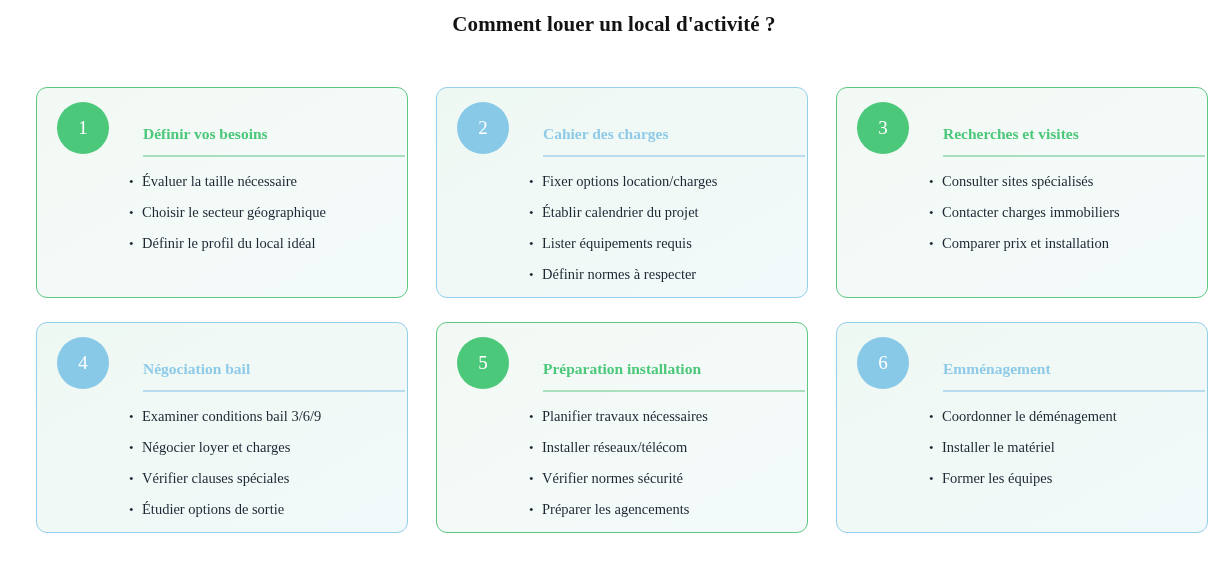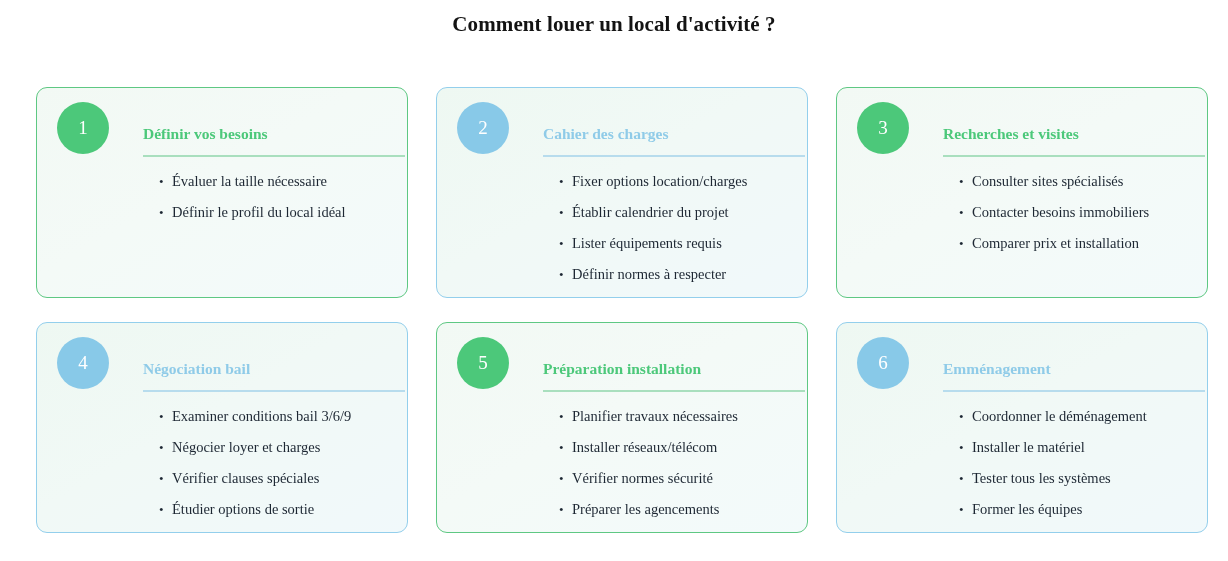--- a/index.html
+++ b/index.html
@@ -112,21 +112,21 @@
     width: 262px;
     background: #a9dfbe;
   }
   .accent-blue .title-rule {
     background: #b7dced;
   }
 
   .bullets {
     position: absolute;
     top: 78px;
-    left: 122px;
+    left: 92px;
     right: 12px;
     margin: 0;
     padding: 0;
     list-style: none;
   }
 
   .bullets li {
     position: relative;
     padding-left: 13px;
     font-family: "Liberation Serif", "DejaVu Serif", serif;
@@ -156,20 +156,21 @@
     <div class="card">
       <div class="card-head">
         <div class="num-circle">1</div>
         <div class="head-text">
           <div class="card-title">Définir vos besoins</div>
           <div class="title-rule"></div>
         </div>
       </div>
       <ul class="bullets">
         <li>Évaluer la taille nécessaire</li>
+        <li>Choisir le secteur géographique</li>
         <li>Définir le profil du local idéal</li>
       </ul>
     </div>
 
     <div class="card accent-blue">
       <div class="card-head">
         <div class="num-circle">2</div>
         <div class="head-text">
           <div class="card-title">Cahier des charges</div>
           <div class="title-rule"></div>
@@ -186,21 +187,21 @@
     <div class="card">
       <div class="card-head">
         <div class="num-circle">3</div>
         <div class="head-text">
           <div class="card-title">Recherches et visites</div>
           <div class="title-rule"></div>
         </div>
       </div>
       <ul class="bullets">
         <li>Consulter sites spécialisés</li>
-        <li>Contacter besoins immobiliers</li>
+        <li>Contacter charges immobiliers</li>
         <li>Comparer prix et installation</li>
       </ul>
     </div>
 
     <div class="card accent-blue">
       <div class="card-head">
         <div class="num-circle">4</div>
         <div class="head-text">
           <div class="card-title">Négociation bail</div>
           <div class="title-rule"></div>
@@ -234,19 +235,18 @@
       <div class="card-head">
         <div class="num-circle">6</div>
         <div class="head-text">
           <div class="card-title">Emménagement</div>
           <div class="title-rule"></div>
         </div>
       </div>
       <ul class="bullets">
         <li>Coordonner le déménagement</li>
         <li>Installer le matériel</li>
-        <li>Tester tous les systèmes</li>
         <li>Former les équipes</li>
       </ul>
     </div>
 
   </div>
 </div>
 
 </body></html>

